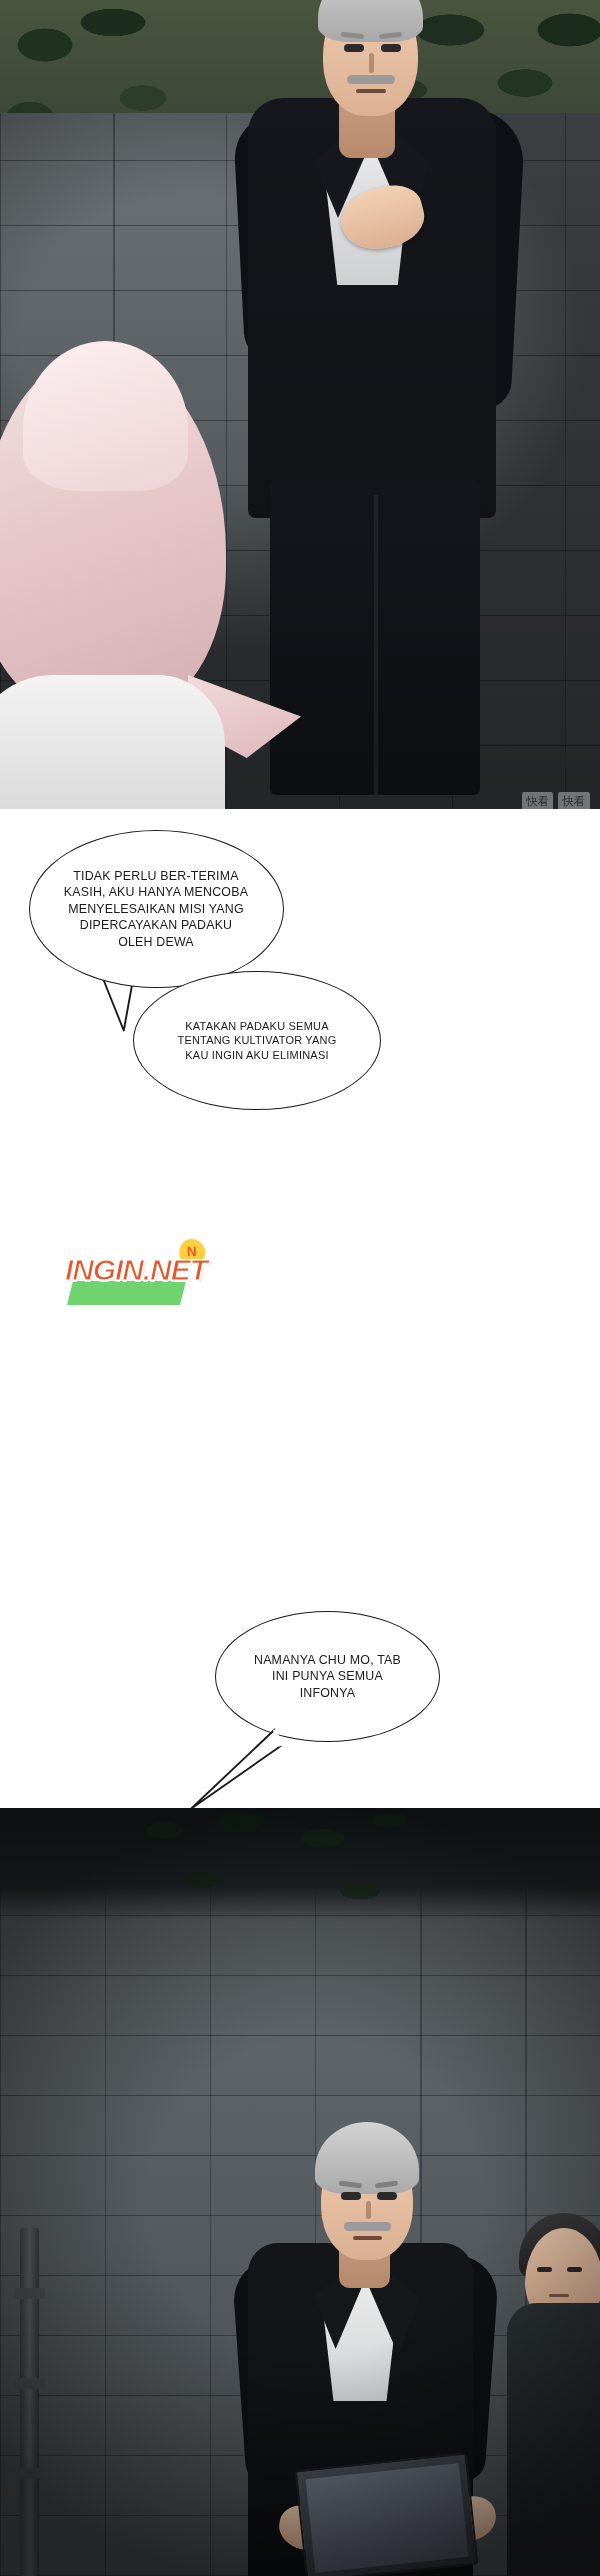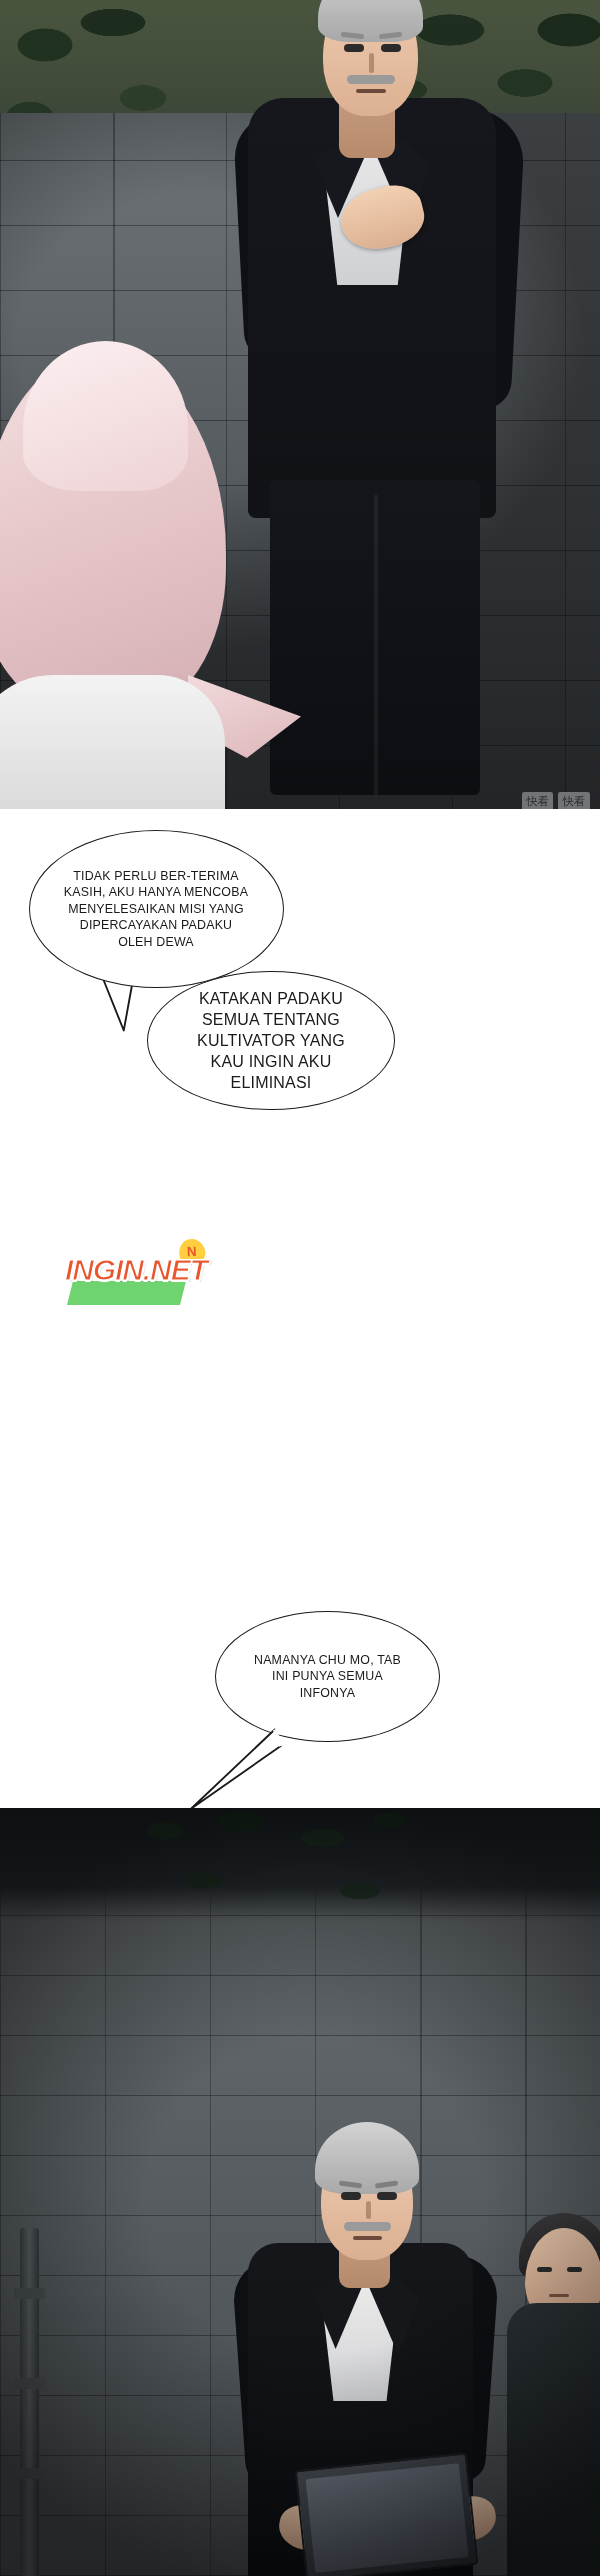--- a/index.html
+++ b/index.html
@@ -209,21 +209,21 @@
     justify-content: center;
     text-align: center;
     color: #1a1a1a;
     font-family: "Liberation Sans", sans-serif;
     letter-spacing: 0.2px;
     line-height: 1.32;
   }
   .bubble p { margin: 12px; padding: 0 19.5px; }
 
   #bubble1 { left: 28.5px; top: 830px; width: 255px; height: 158px; font-size: 12.4px; }
-  #bubble2 { left: 147px; top: 971px; width: 248px; height: 139px; font-size: 16px; justify-content: flex-end; }
+  #bubble2 { left: 133px; top: 971px; width: 248px; height: 139px; font-size: 11px; justify-content: flex-end; }
   #bubble3 { left: 215px; top: 1611px; width: 225px; height: 131px; font-size: 12.4px; }
 
   .tail { position: absolute; }
   .tail svg { display: block; }
 
   
   .logo-wrap {
     position: absolute;
     left: 65px; top: 1236px;
     width: 225px; height: 83px;

